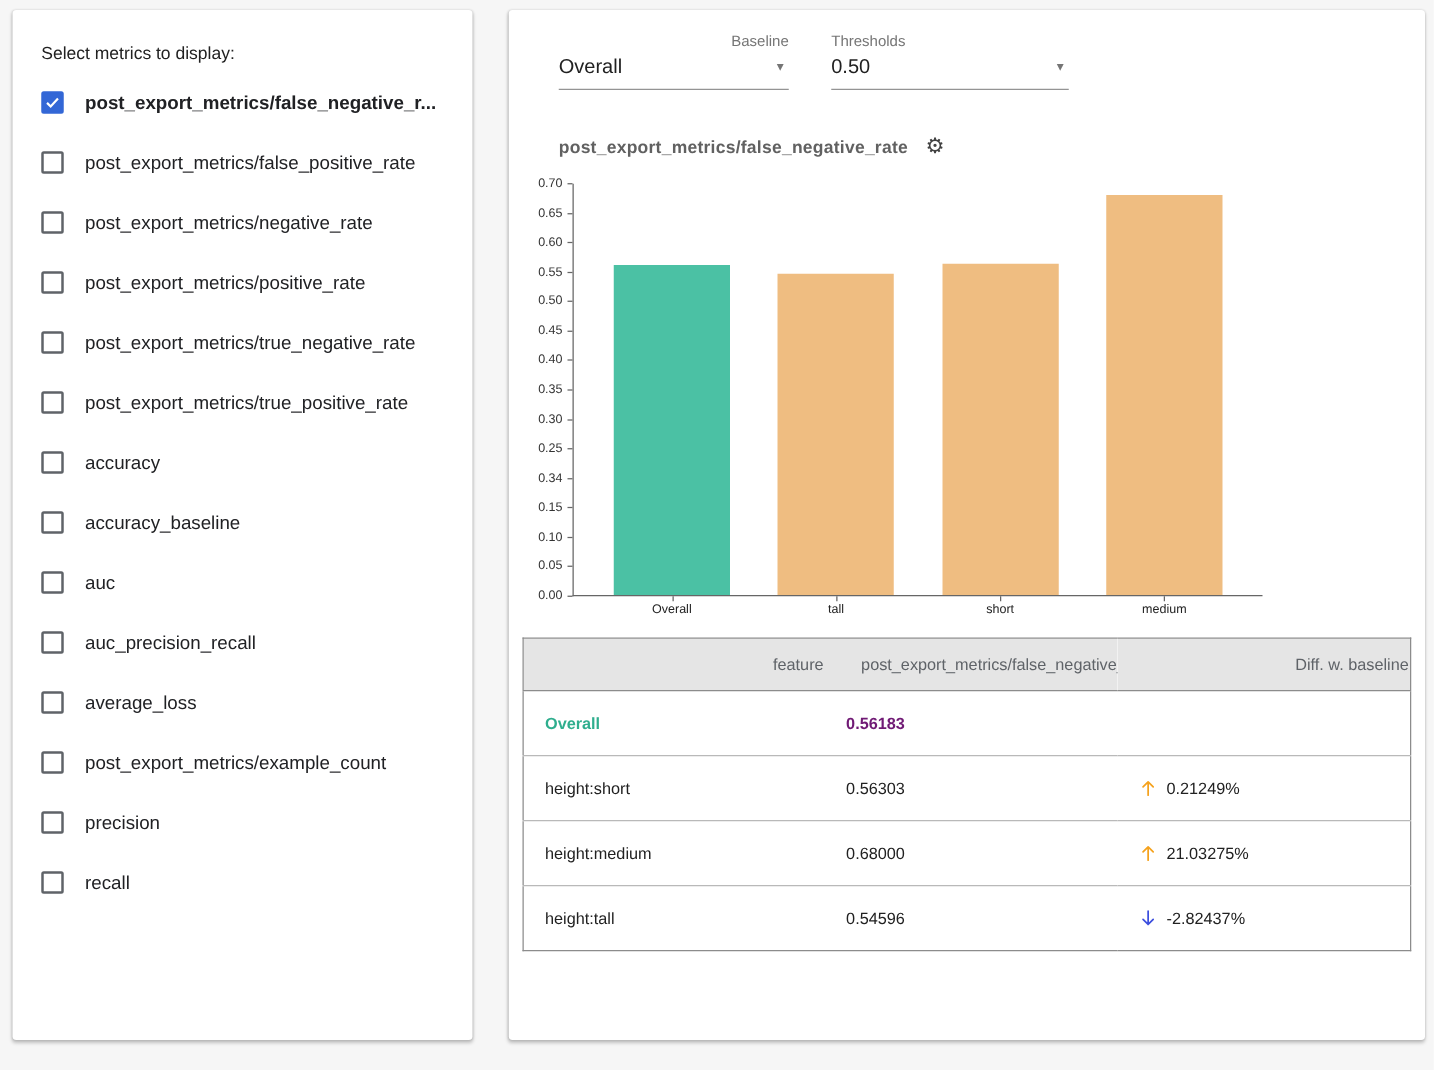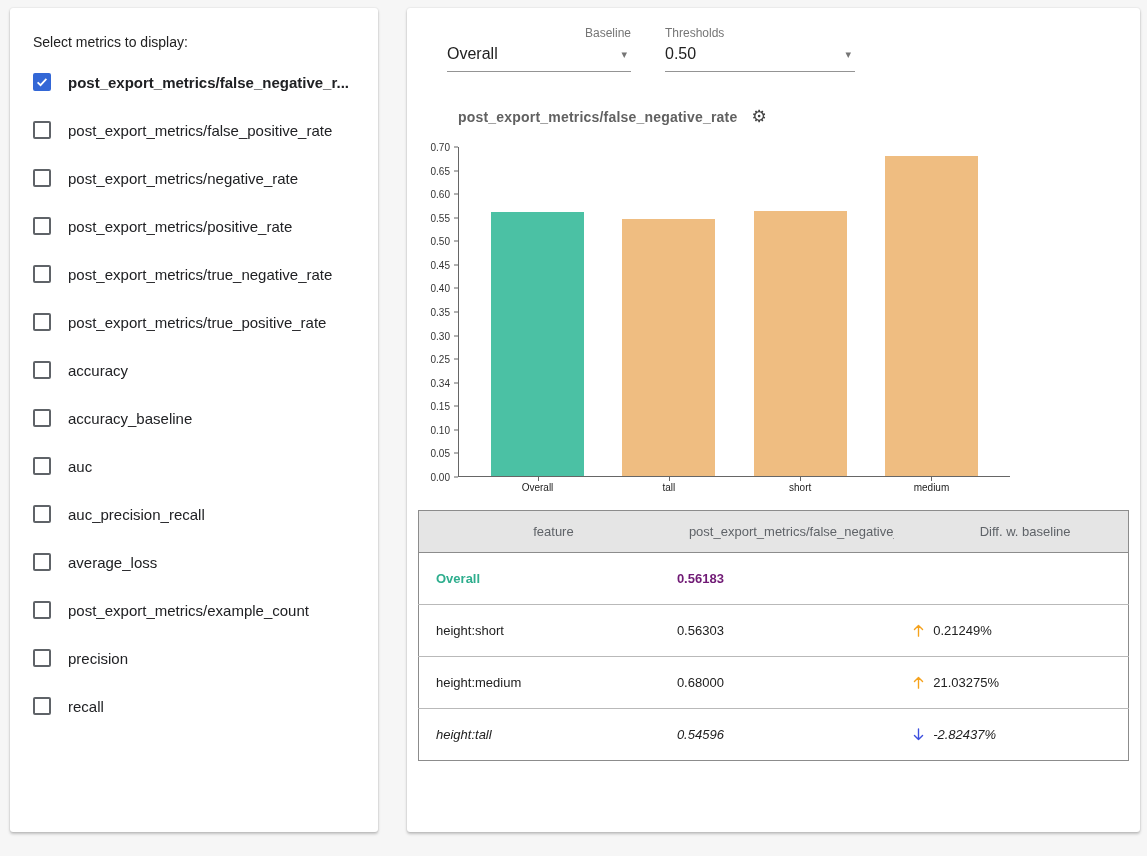--- a/index.html
+++ b/index.html
@@ -37,21 +37,21 @@
   .select {
     display:flex; align-items:center; justify-content:space-between;
     border-bottom:1px solid #949494;
     padding:5px 4px 8px 0;
     font-size:16px; color:#212121; cursor:pointer;
   }
   .select-arrow { color:#757575; font-size:11px; line-height:1; }
   .control.baseline { width:184px;text-align:right; }
   .control.thresholds { width:190px; }
 
-  .chart-header { margin:36px 0 0 51px; display:flex; align-items:center; gap:14px; }
+  .chart-header { margin:36px 0 0 40px; display:flex; align-items:center; gap:14px; }
   .chart-title { font-size:14px; font-weight:bold; color:#616161; letter-spacing:.2px; }
   .gear-icon { font-size:17px; color:#424242; cursor:pointer; line-height:1; }
 
   .chart-wrap { display:flex; margin:22px 0 33px 11px; }
   .y-axis { position:relative; width:40px; height:330px; flex:none; }
   .y-tick-label {
     position:absolute; right:8px; transform:translateY(50%);
     font-size:10px; color:#333;
   }
   .y-tick-mark {
@@ -72,33 +72,33 @@
   }
   .x-tick { position:absolute; bottom:-5px; left:50%; width:1px; height:4px; background:#666; }
 
   
   .metrics-table {
     margin:0 11px; width:calc(100% - 22px);
     border-collapse:collapse; border:1px solid #8c8c8c;
     table-layout:fixed;
   }
   .metrics-table th {
-    background:#e5e5e5; height:42px; text-align:center;
+    background:#e5e5e5; height:42px; text-align:right;
     padding-left:29px; font-size:13px; font-weight:normal; color:#5f6368;
     border-bottom:1px solid #8c8c8c;
     white-space:nowrap; overflow:hidden;
   }
   .metrics-table th:nth-child(1), .metrics-table td:nth-child(1) { width:34%; }
   .metrics-table th:nth-child(2), .metrics-table td:nth-child(2) { width:33%; }
   .metrics-table th:nth-child(3), .metrics-table td:nth-child(3) { width:33%; }
   .metrics-table td {
     height:52px; padding-left:17px; font-size:13px; color:#212121;
     border-bottom:1px solid #b9b9b9;
   }
-  .metrics-table tr:last-child td { border-bottom:none;font-style:italic; }
+  .metrics-table tr:last-child td { border-bottom:none; }
   .baseline-row td { font-weight:bold; }
   .diff-wrap { display:flex; align-items:center; gap:7px; }
 </style>
 </head>
 <body>
 
 <div class="page">
 
   <div class="card metrics-card">
     <div class="panel-title">Select metrics to display:</div>

